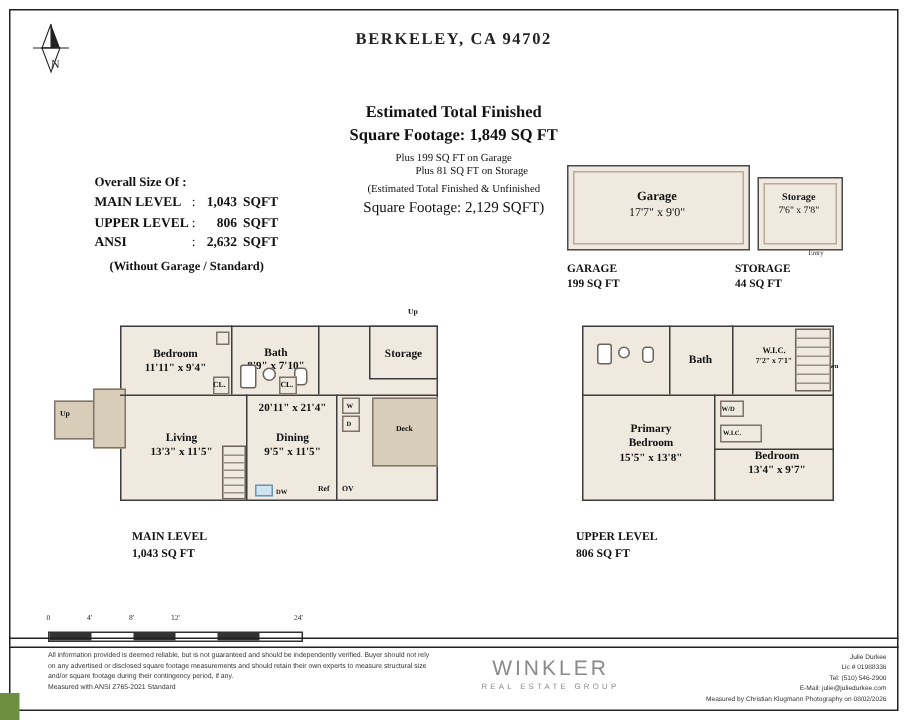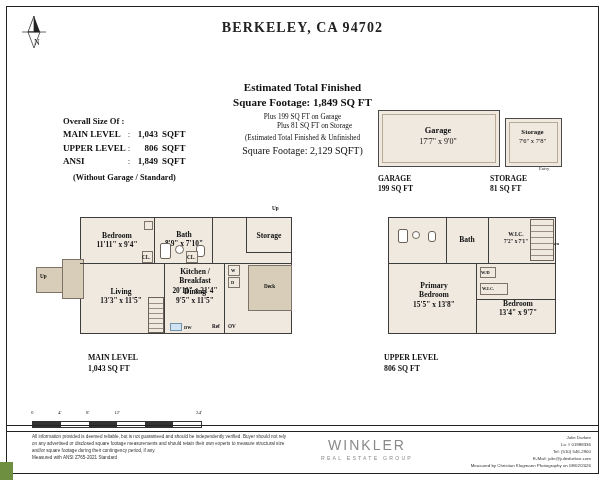--- a/index.html
+++ b/index.html
@@ -37,25 +37,25 @@
   }
   .title .addr{
     font-family:"Liberation Serif", serif;
     font-size:16.5px;font-weight:bold;letter-spacing:.5px;
     display:inline-block;
     border-bottom:1.5px solid #111;
     padding:0 6px 2px 6px;
   }
   .title .city{
     margin-top:4px;
-    font-size:14px;letter-spacing:1.1px;font-weight:bold;color:#222;
-  }
-
-  
-  .est{left:0;right:0;top:68px;text-align:center;line-height:1.35;margin-top:12px;}
+    font-size:11px;letter-spacing:1.1px;font-weight:bold;color:#222;
+  }
+
+  
+  .est{left:0;right:0;top:68px;text-align:center;line-height:1.35;}
   .est .l1{font-size:11px;font-weight:bold;}
   .est .l2{font-size:11px;font-weight:bold;}
   .est .l3{font-size:7.2px;margin-top:3px;}
   .est .l4{font-size:7.2px;padding-left:24px;}
   .est .l5{font-size:7.2px;margin-top:2px;}
   .est .l6{font-size:10px;}
 
   
   .sizes{left:63px;top:115px;font-size:9px;line-height:1.45;}
   .sizes .hdr{font-weight:bold;font-size:8.6px;margin-bottom:1px;}
@@ -194,21 +194,21 @@
       </tr>
       <tr>
         <td class="lbl">UPPER LEVEL</td>
         <td class="col">:</td>
         <td class="val">806</td>
         <td class="unit">SQFT</td>
       </tr>
       <tr>
         <td class="lbl">ANSI</td>
         <td class="col">:</td>
-        <td class="val">1,849</td>
+        <td class="val">2,632</td>
         <td class="unit">SQFT</td>
       </tr>
     </tbody>
       </table>
     <div class="note">(Without Garage / Standard)</div>
   </div>
 
   <div class="abs garagebox">
     <div class="inner"></div>
   </div>
@@ -225,21 +225,21 @@
     <div class="dim">7'6" x 7'8"</div>
   </div>
   <div class="abs entrytag">Entry</div>
 
   <div class="abs gcap">
     <div>GARAGE</div>
     <div>199 SQ FT</div>
   </div>
   <div class="abs scap">
     <div>STORAGE</div>
-    <div>81 SQ FT</div>
+    <div>44 SQ FT</div>
   </div>
 
   <div class="abs" style="left:36px;top:205px;width:280px;height:135px;">
 
     <div class="abs plan-outline" style="left:44px;top:12px;width:212px;height:117px;"></div>
 
     <div class="abs plan-outline" style="left:210px;top:12px;width:46px;height:36px;background:#efe9e0;"></div>
 
     <div class="abs sub deck" style="left:0px;top:62px;width:48px;height:26px;"></div>
     <div class="abs sub deck" style="left:26px;top:54px;width:22px;height:40px;"></div>
@@ -268,21 +268,20 @@
       <div class="nm">Storage</div>
     </div>
 
     <div class="abs sub" style="left:106px;top:46px;width:11px;height:12px;"></div>
     <span class="tiny abs" style="left:106px;top:49px;">CL.</span>
     <div class="abs sub" style="left:150px;top:46px;width:12px;height:12px;"></div>
     <span class="tiny abs" style="left:151px;top:49px;">CL.</span>
     <div class="abs sub" style="left:108px;top:16px;width:9px;height:9px;"></div>
 
     <div class="lblc" style="left:128px;top:62px;width:62px;">
-      <div class="nm">Kitchen / Breakfast</div>
       <div class="dm">20'11" x 21'4"</div>
     </div>
 
     <div class="lblc" style="left:48px;top:82px;width:74px;">
       <div class="nm">Living</div>
       <div class="dm">13'3" x 11'5"</div>
     </div>
 
     <div class="lblc" style="left:128px;top:82px;width:62px;">
       <div class="nm">Dining</div>

